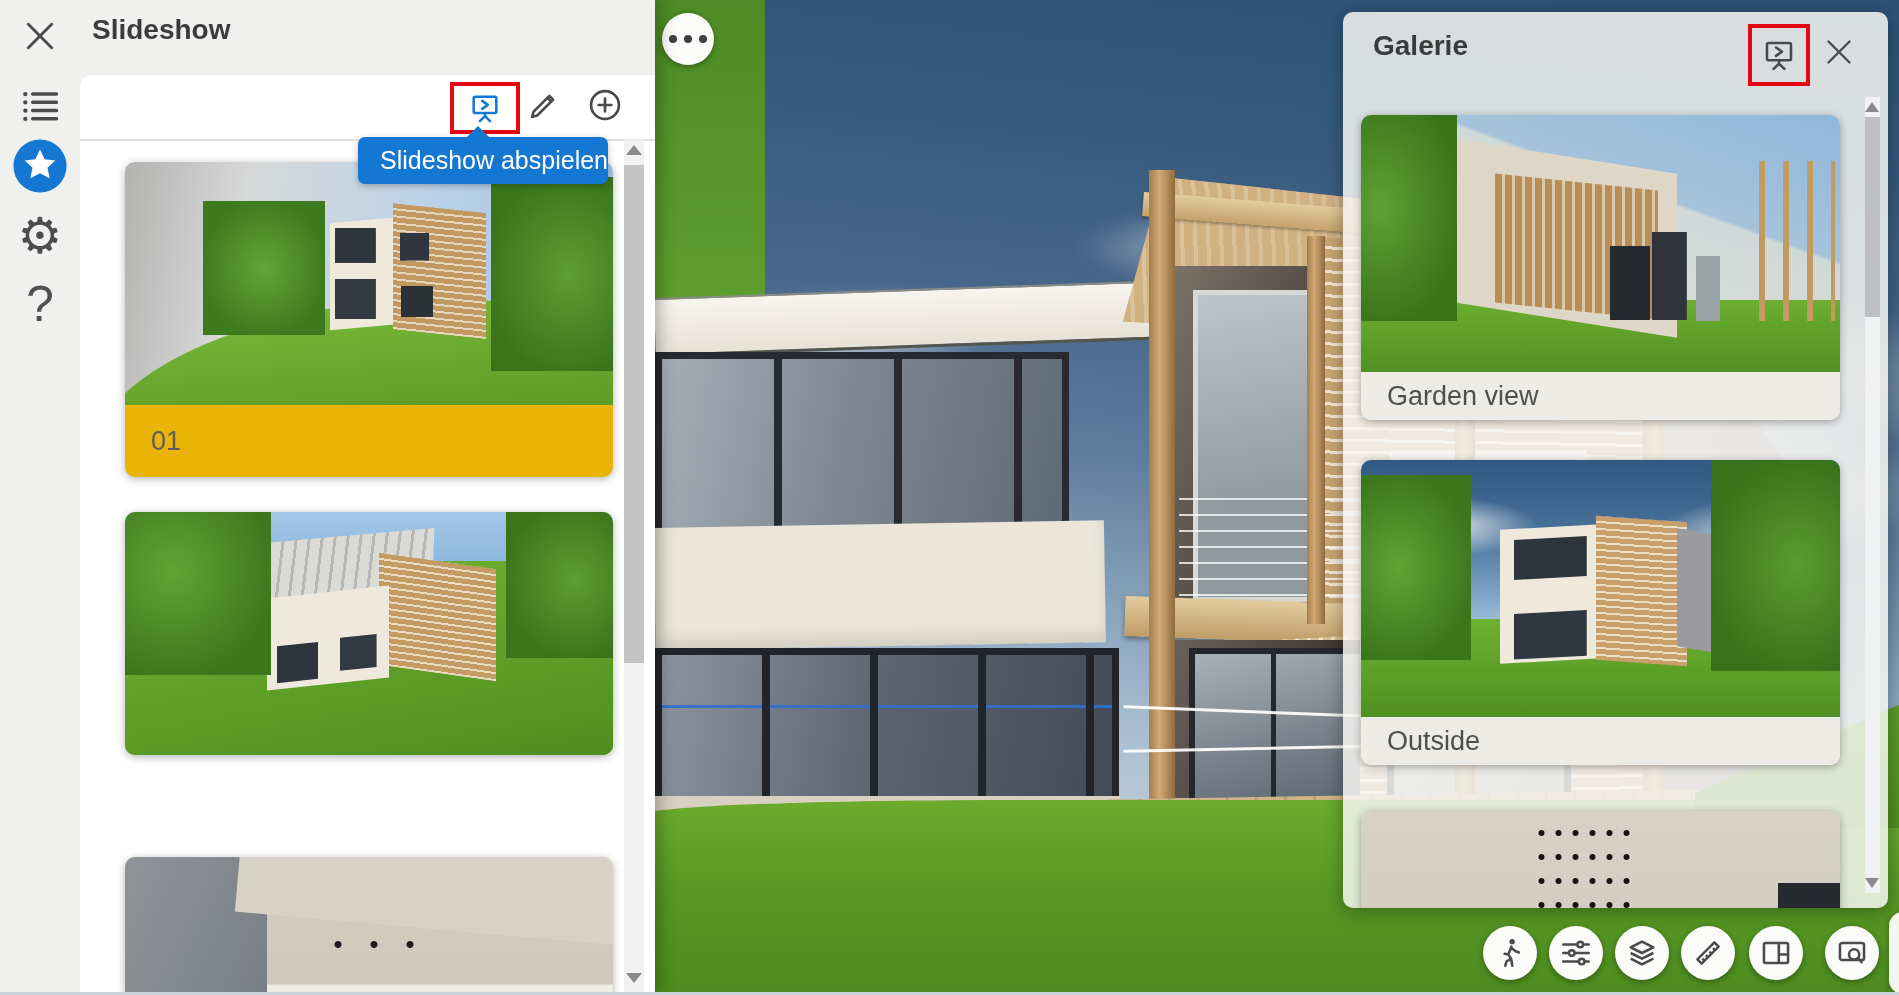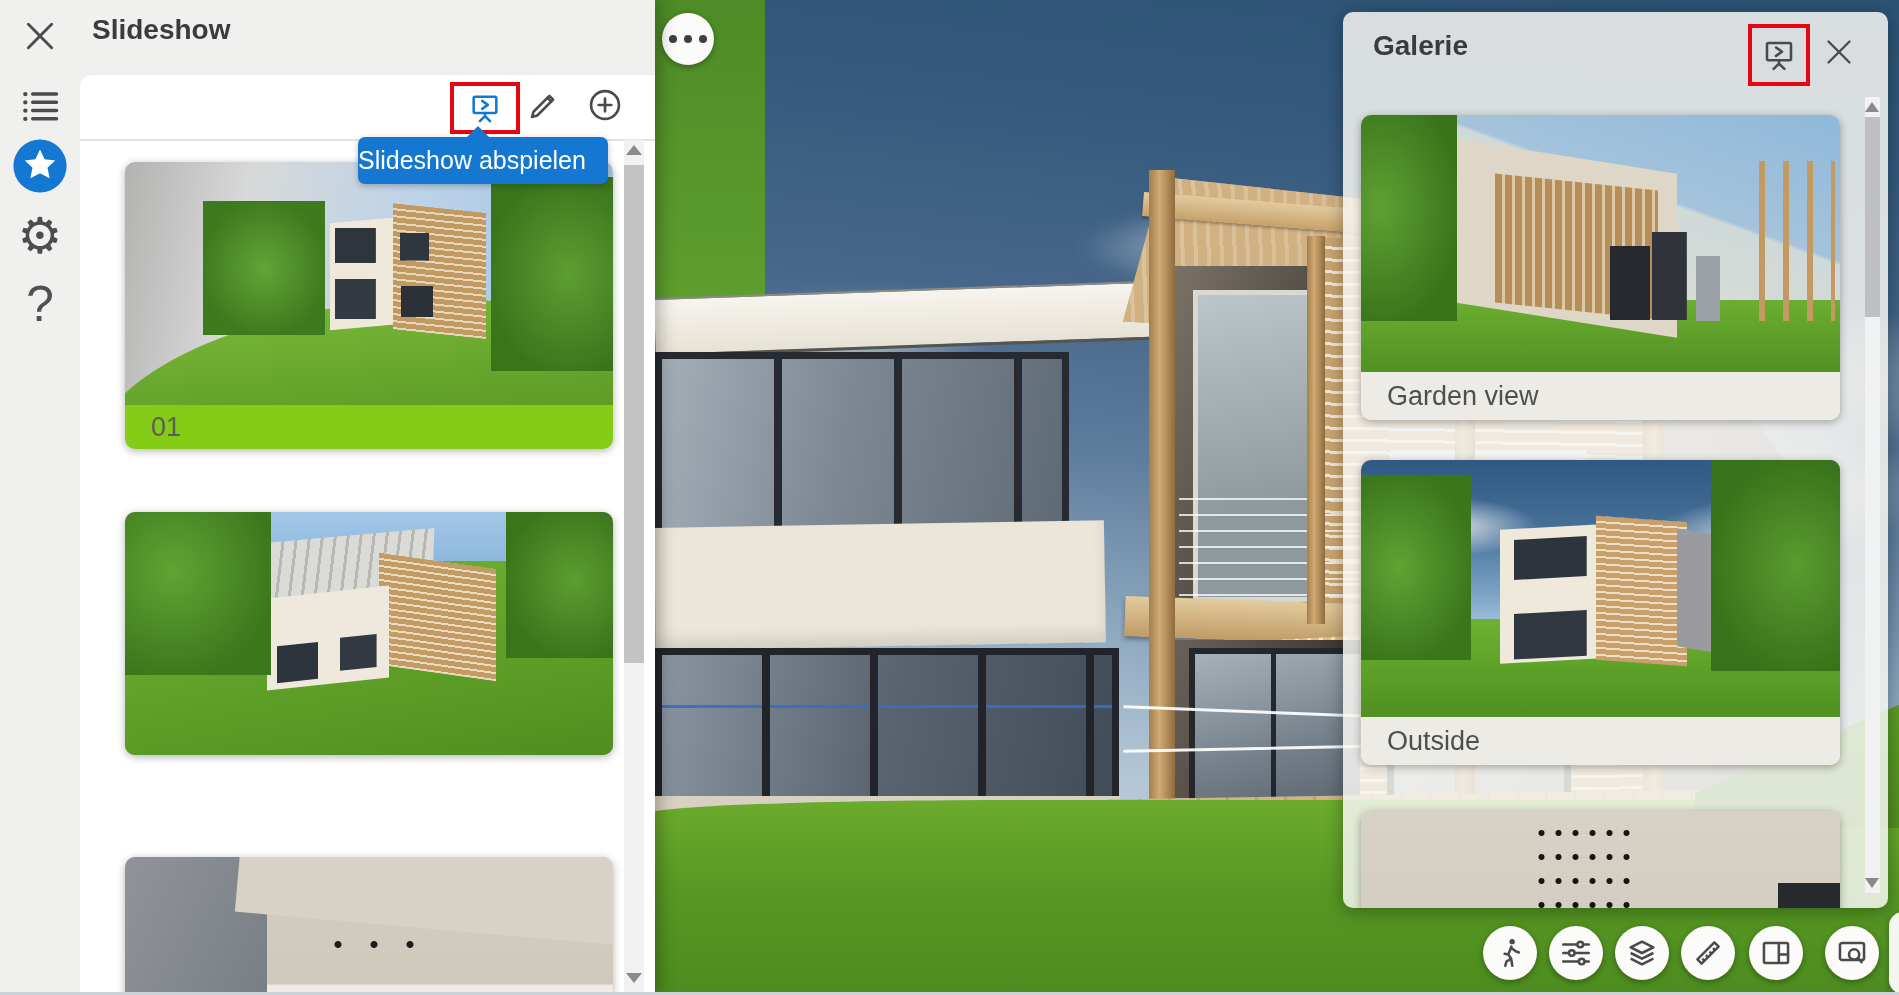--- a/index.html
+++ b/index.html
@@ -110,33 +110,33 @@
     display:flex;align-items:center;justify-content:center}
   #pencil-btn{left:446px;top:12px;width:36px;height:36px}
   #plus-btn{left:506px;top:11px;width:38px;height:38px}
   #thumb-list{left:0;top:66px;width:575px;height:854px;position:absolute;overflow:hidden}
   .thumb-card{position:absolute;left:45px;width:488px;border-radius:10px;overflow:hidden;
     background:#edece6;box-shadow:0 2px 8px rgba(0,0,0,.30)}
   #thumb-list .thumb-card:nth-child(1){top:21px}
   #thumb-list .thumb-card:nth-child(2){top:371px}
   #thumb-list .thumb-card:nth-child(3){top:716px}
   #thumb-list .thumb-img{position:relative;width:488px;height:243px;overflow:hidden}
-  #thumb-list .thumb-label{height:44px;display:flex;align-items:center;padding-left:26px;
-    font-size:27px;color:#5c5c5c;background:#84cc16}
+  #thumb-list .thumb-label{height:72px;display:flex;align-items:center;padding-left:26px;
+    font-size:27px;color:#5c5c5c;background:#eab308}
   
   .sbar{position:absolute;background:#f1f1f1}
   #fav-sbar{left:544px;top:65px;width:20px;height:855px}
   #fav-sthumb{left:544px;top:90px;width:20px;height:498px;background:#c3c3c3;position:absolute}
   .arr{position:absolute;width:0;height:0;border-left:8px solid transparent;border-right:8px solid transparent}
   .arr.up{border-bottom:10px solid #8a8a8a}.arr.down{border-top:10px solid #8a8a8a}
   #fav-arr-up{left:546px;top:70px}#fav-arr-down{left:546px;top:898px}
 
   
   #tooltip{left:358px;top:137px;width:250px;height:47px;background:#1478d2;border-radius:7px;
-    color:#fff;font-size:25px;display:flex;align-items:center;justify-content:flex-start;z-index:30;
+    color:#fff;font-size:25px;display:flex;align-items:center;justify-content:flex-end;z-index:30;
     box-shadow:0 2px 6px rgba(0,0,0,.25)}
   #tooltip:before{content:"";position:absolute;top:-11px;left:108px;border-left:12px solid transparent;
     border-right:12px solid transparent;border-bottom:12px solid #1478d2}
 
   
   #gal-panel{left:1343px;top:12px;width:545px;height:896px;border-radius:10px;z-index:5;
     background:rgba(247,246,242,.85);box-shadow:0 3px 18px rgba(0,0,0,.35);position:absolute}
   #gal-content{position:absolute;left:1343px;top:12px;width:545px;height:896px;z-index:7;
     border-radius:10px;overflow:hidden}
   #gal-title{left:30px;top:18px;font-size:28px;font-weight:bold;color:#3b3b3b}

